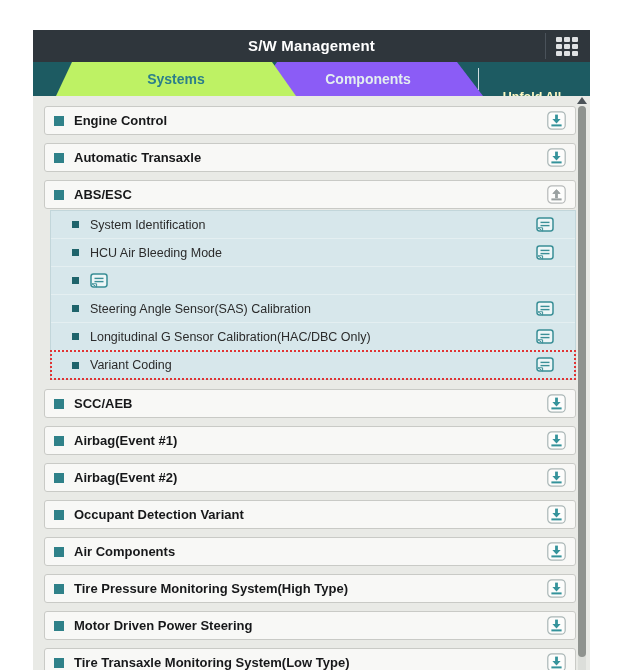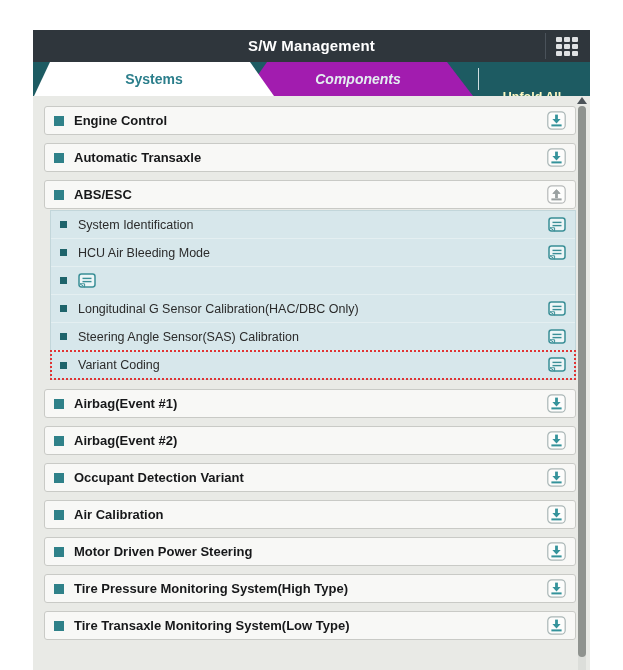--- a/index.html
+++ b/index.html
@@ -14,41 +14,41 @@
   .tb-divider{position:absolute;right:44px;top:3px;bottom:3px;width:1px;background:#4a525a;}
   .grid-btn{position:absolute;right:11px;top:6px;width:24px;height:21px;background:transparent;
     border:none;padding:0;cursor:pointer;display:grid;grid-template-columns:repeat(3,6px);
     grid-template-rows:repeat(3,5px);gap:2px;align-content:center;justify-content:center;}
   .grid-btn span{background:#dfe2e4;border-radius:1px;}
 
   
   .tabbar{position:relative;height:34px;background:#1d5b62;overflow:hidden;}
   .tab{position:absolute;top:0;height:34px;display:flex;align-items:center;justify-content:center;
     font-weight:bold;font-size:14px;cursor:pointer;}
-  .tab-systems{left:1px;width:240px;background:#ffffff;color:#2b7e8b;z-index:2;
+  .tab-systems{left:23px;width:240px;background:#bef264;color:#2b7e8b;z-index:2;
     clip-path:polygon(16px 0, calc(100% - 24px) 0, 100% 100%, 0 100%);}
-  .tab-components{left:210px;width:230px;background:#a21caf;color:#e3eef0;z-index:1;
-    clip-path:polygon(24px 0, calc(100% - 26px) 0, 100% 100%, 0 100%);font-style:italic;}
+  .tab-components{left:220px;width:230px;background:#8b5cf6;color:#e3eef0;z-index:1;
+    clip-path:polygon(24px 0, calc(100% - 26px) 0, 100% 100%, 0 100%);}
   .unfold-divider{position:absolute;left:445px;top:6px;bottom:6px;width:1px;background:#cfdde0;z-index:3;}
   .unfold-all{position:absolute;right:8px;top:18px;width:100px;height:34px;background:transparent;border:none;
     color:#fef9c3;font-weight:bold;font-size:12.5px;cursor:pointer;z-index:3;font-family:inherit;}
 
   
   .content{position:absolute;left:0;top:66px;width:557px;height:581px;background:#e9eae6;overflow:hidden;}
   .list{position:absolute;left:11px;top:10px;width:532px;}
 
   .card{box-sizing:border-box;width:532px;height:29px;margin-bottom:8px;background:#f8f8f6;
     border:1px solid #c9cac6;border-radius:3px;display:flex;align-items:center;padding:0 9px;cursor:pointer;}
   .bullet{width:10px;height:10px;background:#2f8189;margin-right:10px;flex:none;}
   .card .lbl{flex:1;font-weight:bold;font-size:13px;color:#17181a;white-space:nowrap;overflow:hidden;}
   .exp{flex:none;width:19px;height:19px;background:transparent;border:none;padding:0;cursor:pointer;display:block;}
 
   .sub-block{box-sizing:border-box;width:526px;margin:-7px 0 9px 6px;background:#d7e7eb;
     border:1px solid #c2d6da;}
-  .sub-row{box-sizing:border-box;height:28px;display:flex;align-items:center;padding:0 9px;
+  .sub-row{box-sizing:border-box;height:28px;display:flex;align-items:center;padding:0 21px;
     border-bottom:1px solid #e4eff1;cursor:pointer;}
   .sub-row:last-child{border-bottom:none;}
   .sub-bullet{width:7px;height:7px;background:#1e646b;margin-right:11px;flex:none;}
   .sub-row .slbl{flex:1;font-size:12.5px;color:#2b2b2b;white-space:nowrap;overflow:hidden;}
   .fn{flex:none;width:18px;height:16px;background:transparent;border:none;padding:0;cursor:pointer;display:block;}
   .highlight{outline:2px dotted #e03434;outline-offset:-1px;justify-content:flex-end;}
 
   
   .scroll-top-arrow{position:absolute;right:3px;top:1px;width:0;height:0;
     border-left:5px solid transparent;border-right:5px solid transparent;border-bottom:7px solid #4c5358;}
@@ -148,51 +148,61 @@
               <span class="sub-bullet"></span>
               <button class="fn"><svg width="18" height="16" viewBox="0 0 18 16">
                   <rect x="1" y="1" width="16" height="13" rx="2.4" fill="#edf6f7" stroke="#3a8f97" stroke-width="1.5"></rect>
                   <line x1="4.5" y1="5.4" x2="13.5" y2="5.4" stroke="#3a8f97" stroke-width="1.4"></line>
                   <line x1="4.5" y1="8.6" x2="13.5" y2="8.6" stroke="#3a8f97" stroke-width="1.4"></line>
                   <path d="M2 10.8 h4.6 v3.2 Z" fill="#ffffff" stroke="#3a8f97" stroke-width="1"></path>
                 </svg></button>
             </div>
             <div class="sub-row">
               <span class="sub-bullet"></span>
+              <span class="slbl">Steering Angle Sensor(SAS) Calibration</span>
+              <button class="fn"><svg width="18" height="16" viewBox="0 0 18 16">
+                  <rect x="1" y="1" width="16" height="13" rx="2.4" fill="#edf6f7" stroke="#3a8f97" stroke-width="1.5"></rect>
+                  <line x1="4.5" y1="5.4" x2="13.5" y2="5.4" stroke="#3a8f97" stroke-width="1.4"></line>
+                  <line x1="4.5" y1="8.6" x2="13.5" y2="8.6" stroke="#3a8f97" stroke-width="1.4"></line>
+                  <path d="M2 10.8 h4.6 v3.2 Z" fill="#ffffff" stroke="#3a8f97" stroke-width="1"></path>
+                </svg></button>
+            </div>
+            <div class="sub-row">
+              <span class="sub-bullet"></span>
               <span class="slbl">Longitudinal G Sensor Calibration(HAC/DBC Only)</span>
               <button class="fn"><svg width="18" height="16" viewBox="0 0 18 16">
                   <rect x="1" y="1" width="16" height="13" rx="2.4" fill="#edf6f7" stroke="#3a8f97" stroke-width="1.5"></rect>
                   <line x1="4.5" y1="5.4" x2="13.5" y2="5.4" stroke="#3a8f97" stroke-width="1.4"></line>
                   <line x1="4.5" y1="8.6" x2="13.5" y2="8.6" stroke="#3a8f97" stroke-width="1.4"></line>
                   <path d="M2 10.8 h4.6 v3.2 Z" fill="#ffffff" stroke="#3a8f97" stroke-width="1"></path>
                 </svg></button>
             </div>
-            <div class="sub-row">
-              <span class="sub-bullet"></span>
-              <span class="slbl">Steering Angle Sensor(SAS) Calibration</span>
-              <button class="fn"><svg width="18" height="16" viewBox="0 0 18 16">
-                  <rect x="1" y="1" width="16" height="13" rx="2.4" fill="#edf6f7" stroke="#3a8f97" stroke-width="1.5"></rect>
-                  <line x1="4.5" y1="5.4" x2="13.5" y2="5.4" stroke="#3a8f97" stroke-width="1.4"></line>
-                  <line x1="4.5" y1="8.6" x2="13.5" y2="8.6" stroke="#3a8f97" stroke-width="1.4"></line>
-                  <path d="M2 10.8 h4.6 v3.2 Z" fill="#ffffff" stroke="#3a8f97" stroke-width="1"></path>
-                </svg></button>
-            </div>
             <div class="sub-row highlight">
               <span class="sub-bullet"></span>
               <span class="slbl">Variant Coding</span>
               <button class="fn"><svg width="18" height="16" viewBox="0 0 18 16">
                   <rect x="1" y="1" width="16" height="13" rx="2.4" fill="#edf6f7" stroke="#3a8f97" stroke-width="1.5"></rect>
                   <line x1="4.5" y1="5.4" x2="13.5" y2="5.4" stroke="#3a8f97" stroke-width="1.4"></line>
                   <line x1="4.5" y1="8.6" x2="13.5" y2="8.6" stroke="#3a8f97" stroke-width="1.4"></line>
                   <path d="M2 10.8 h4.6 v3.2 Z" fill="#ffffff" stroke="#3a8f97" stroke-width="1"></path>
                 </svg></button>
             </div>
           </div>
           <div class="card">
             <span class="bullet"></span>
+            <span class="lbl">SCC/AEB</span>
+            <button class="exp"><svg width="19" height="19" viewBox="0 0 19 19">
+                <rect x="0.8" y="0.8" width="17.4" height="17.4" rx="4" fill="#fdfdfc" stroke="#aab6b6" stroke-width="1.2"></rect>
+                <rect x="8.1" y="3.6" width="2.8" height="5" fill="#35939b"></rect>
+                <path d="M5.4 8 h8.2 L9.5 12.6 Z" fill="#35939b"></path>
+                <rect x="4.4" y="13.4" width="10.2" height="2" fill="#35939b"></rect>
+              </svg></button>
+          </div>
+          <div class="card">
+            <span class="bullet"></span>
             <span class="lbl">Airbag(Event #1)</span>
             <button class="exp"><svg width="19" height="19" viewBox="0 0 19 19">
                 <rect x="0.8" y="0.8" width="17.4" height="17.4" rx="4" fill="#fdfdfc" stroke="#aab6b6" stroke-width="1.2"></rect>
                 <rect x="8.1" y="3.6" width="2.8" height="5" fill="#35939b"></rect>
                 <path d="M5.4 8 h8.2 L9.5 12.6 Z" fill="#35939b"></path>
                 <rect x="4.4" y="13.4" width="10.2" height="2" fill="#35939b"></rect>
               </svg></button>
           </div>
           <div class="card">
             <span class="bullet"></span>
@@ -209,41 +219,41 @@
             <span class="lbl">Occupant Detection Variant</span>
             <button class="exp"><svg width="19" height="19" viewBox="0 0 19 19">
                 <rect x="0.8" y="0.8" width="17.4" height="17.4" rx="4" fill="#fdfdfc" stroke="#aab6b6" stroke-width="1.2"></rect>
                 <rect x="8.1" y="3.6" width="2.8" height="5" fill="#35939b"></rect>
                 <path d="M5.4 8 h8.2 L9.5 12.6 Z" fill="#35939b"></path>
                 <rect x="4.4" y="13.4" width="10.2" height="2" fill="#35939b"></rect>
               </svg></button>
           </div>
           <div class="card">
             <span class="bullet"></span>
-            <span class="lbl">Air Calibration</span>
+            <span class="lbl">Air Components</span>
+            <button class="exp"><svg width="19" height="19" viewBox="0 0 19 19">
+                <rect x="0.8" y="0.8" width="17.4" height="17.4" rx="4" fill="#fdfdfc" stroke="#aab6b6" stroke-width="1.2"></rect>
+                <rect x="8.1" y="3.6" width="2.8" height="5" fill="#35939b"></rect>
+                <path d="M5.4 8 h8.2 L9.5 12.6 Z" fill="#35939b"></path>
+                <rect x="4.4" y="13.4" width="10.2" height="2" fill="#35939b"></rect>
+              </svg></button>
+          </div>
+          <div class="card">
+            <span class="bullet"></span>
+            <span class="lbl">Tire Pressure Monitoring System(High Type)</span>
             <button class="exp"><svg width="19" height="19" viewBox="0 0 19 19">
                 <rect x="0.8" y="0.8" width="17.4" height="17.4" rx="4" fill="#fdfdfc" stroke="#aab6b6" stroke-width="1.2"></rect>
                 <rect x="8.1" y="3.6" width="2.8" height="5" fill="#35939b"></rect>
                 <path d="M5.4 8 h8.2 L9.5 12.6 Z" fill="#35939b"></path>
                 <rect x="4.4" y="13.4" width="10.2" height="2" fill="#35939b"></rect>
               </svg></button>
           </div>
           <div class="card">
             <span class="bullet"></span>
             <span class="lbl">Motor Driven Power Steering</span>
-            <button class="exp"><svg width="19" height="19" viewBox="0 0 19 19">
-                <rect x="0.8" y="0.8" width="17.4" height="17.4" rx="4" fill="#fdfdfc" stroke="#aab6b6" stroke-width="1.2"></rect>
-                <rect x="8.1" y="3.6" width="2.8" height="5" fill="#35939b"></rect>
-                <path d="M5.4 8 h8.2 L9.5 12.6 Z" fill="#35939b"></path>
-                <rect x="4.4" y="13.4" width="10.2" height="2" fill="#35939b"></rect>
-              </svg></button>
-          </div>
-          <div class="card">
-            <span class="bullet"></span>
-            <span class="lbl">Tire Pressure Monitoring System(High Type)</span>
             <button class="exp"><svg width="19" height="19" viewBox="0 0 19 19">
                 <rect x="0.8" y="0.8" width="17.4" height="17.4" rx="4" fill="#fdfdfc" stroke="#aab6b6" stroke-width="1.2"></rect>
                 <rect x="8.1" y="3.6" width="2.8" height="5" fill="#35939b"></rect>
                 <path d="M5.4 8 h8.2 L9.5 12.6 Z" fill="#35939b"></path>
                 <rect x="4.4" y="13.4" width="10.2" height="2" fill="#35939b"></rect>
               </svg></button>
           </div>
           <div class="card">
             <span class="bullet"></span>
             <span class="lbl">Tire Transaxle Monitoring System(Low Type)</span>

